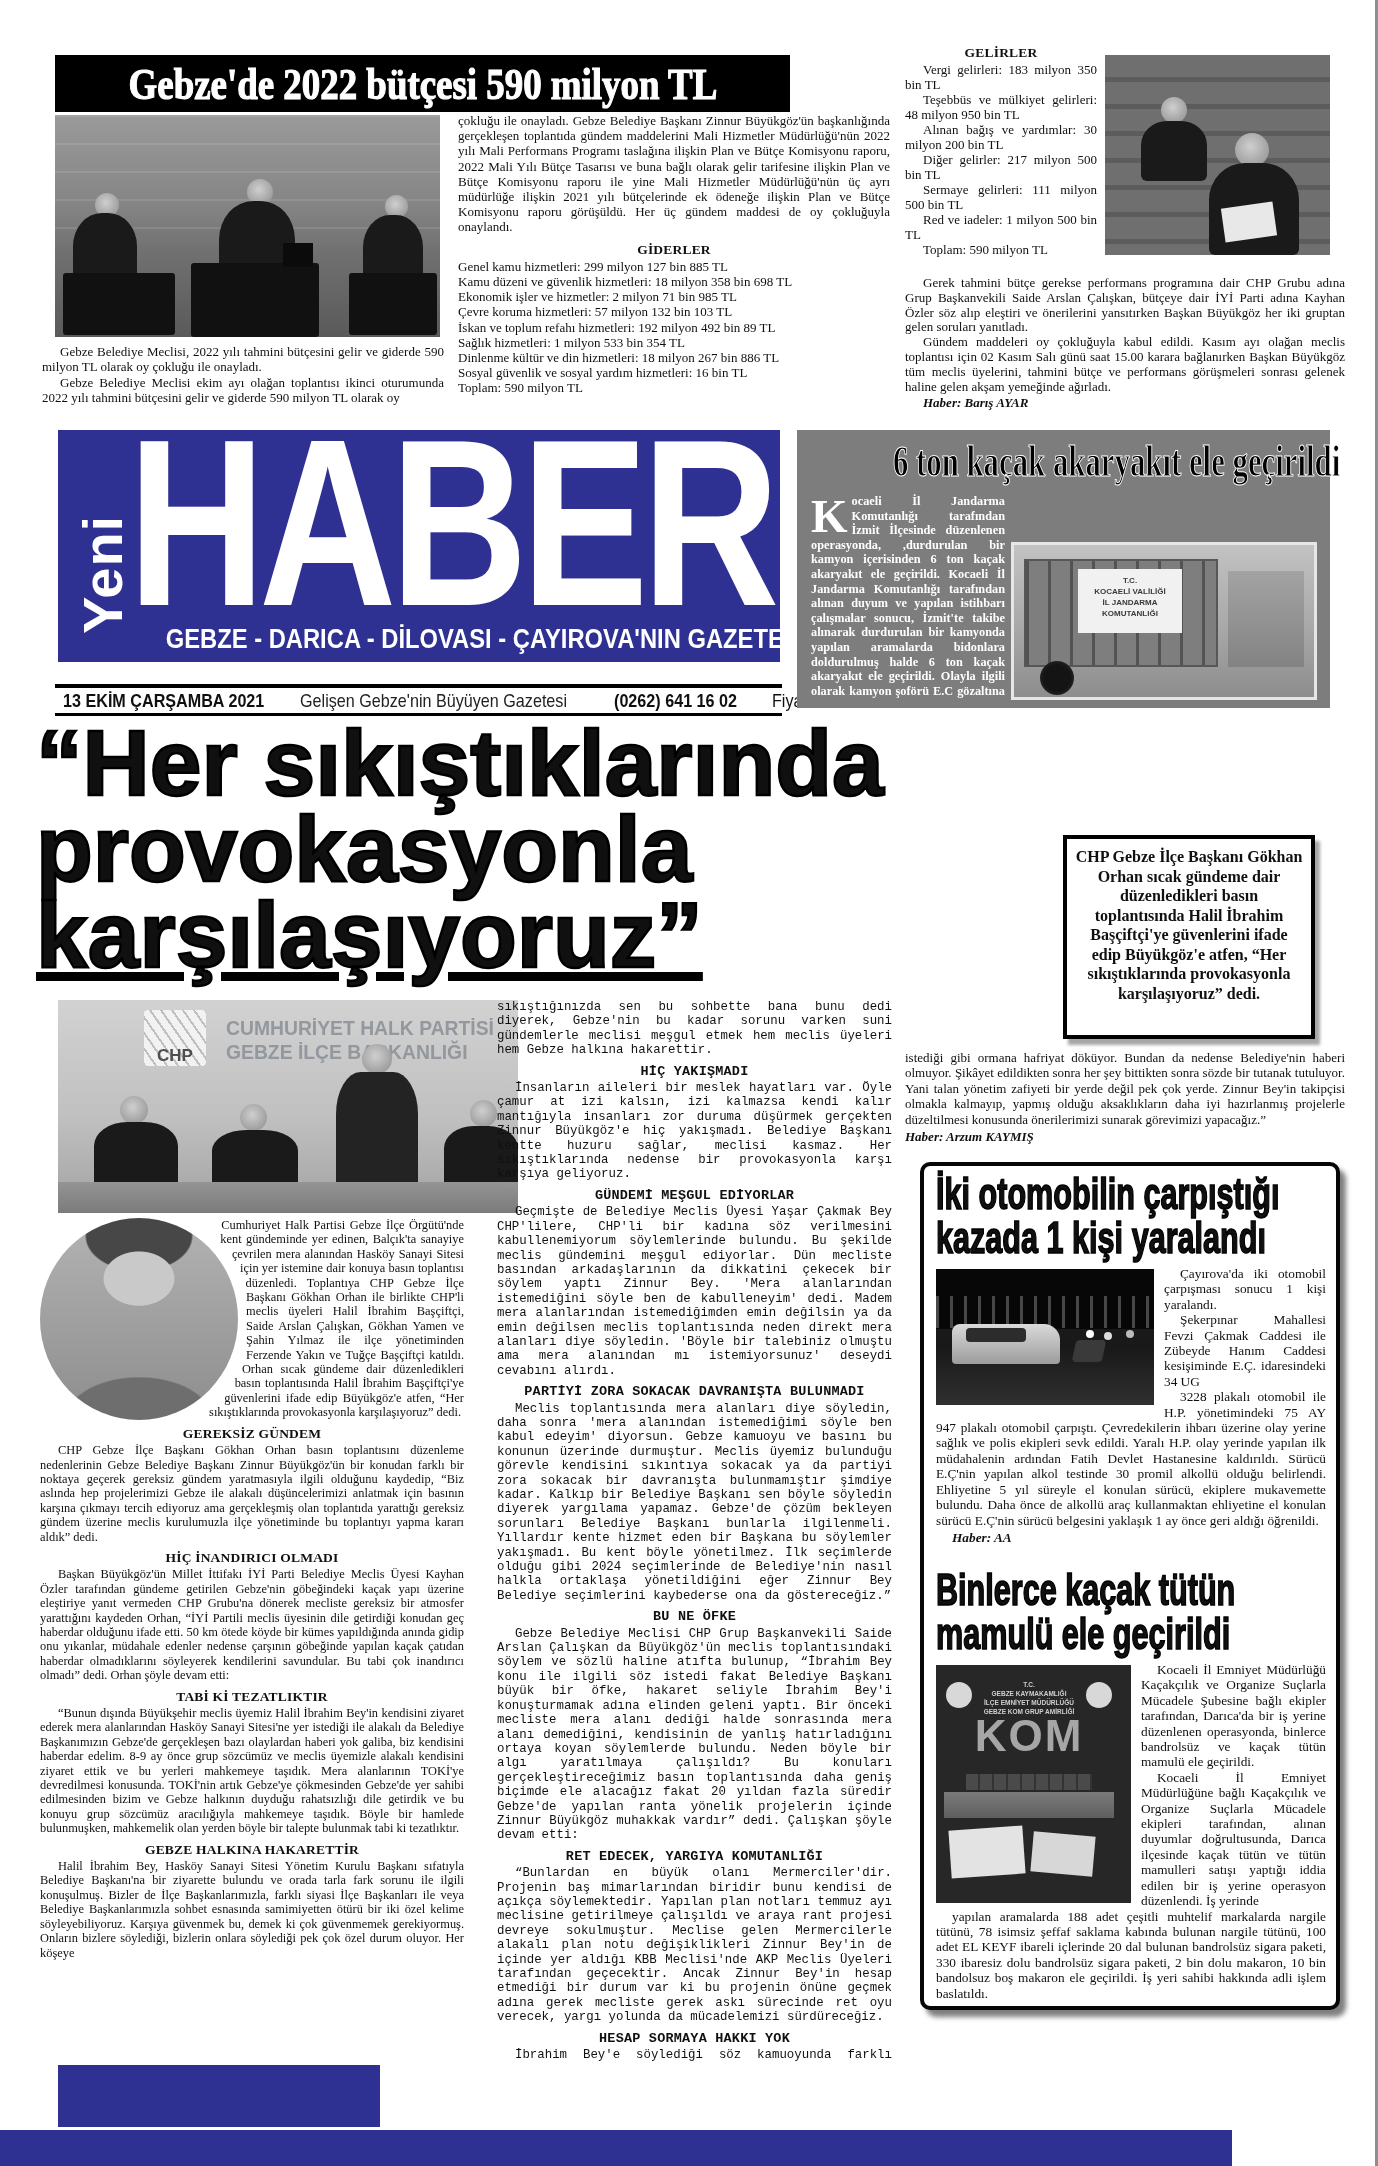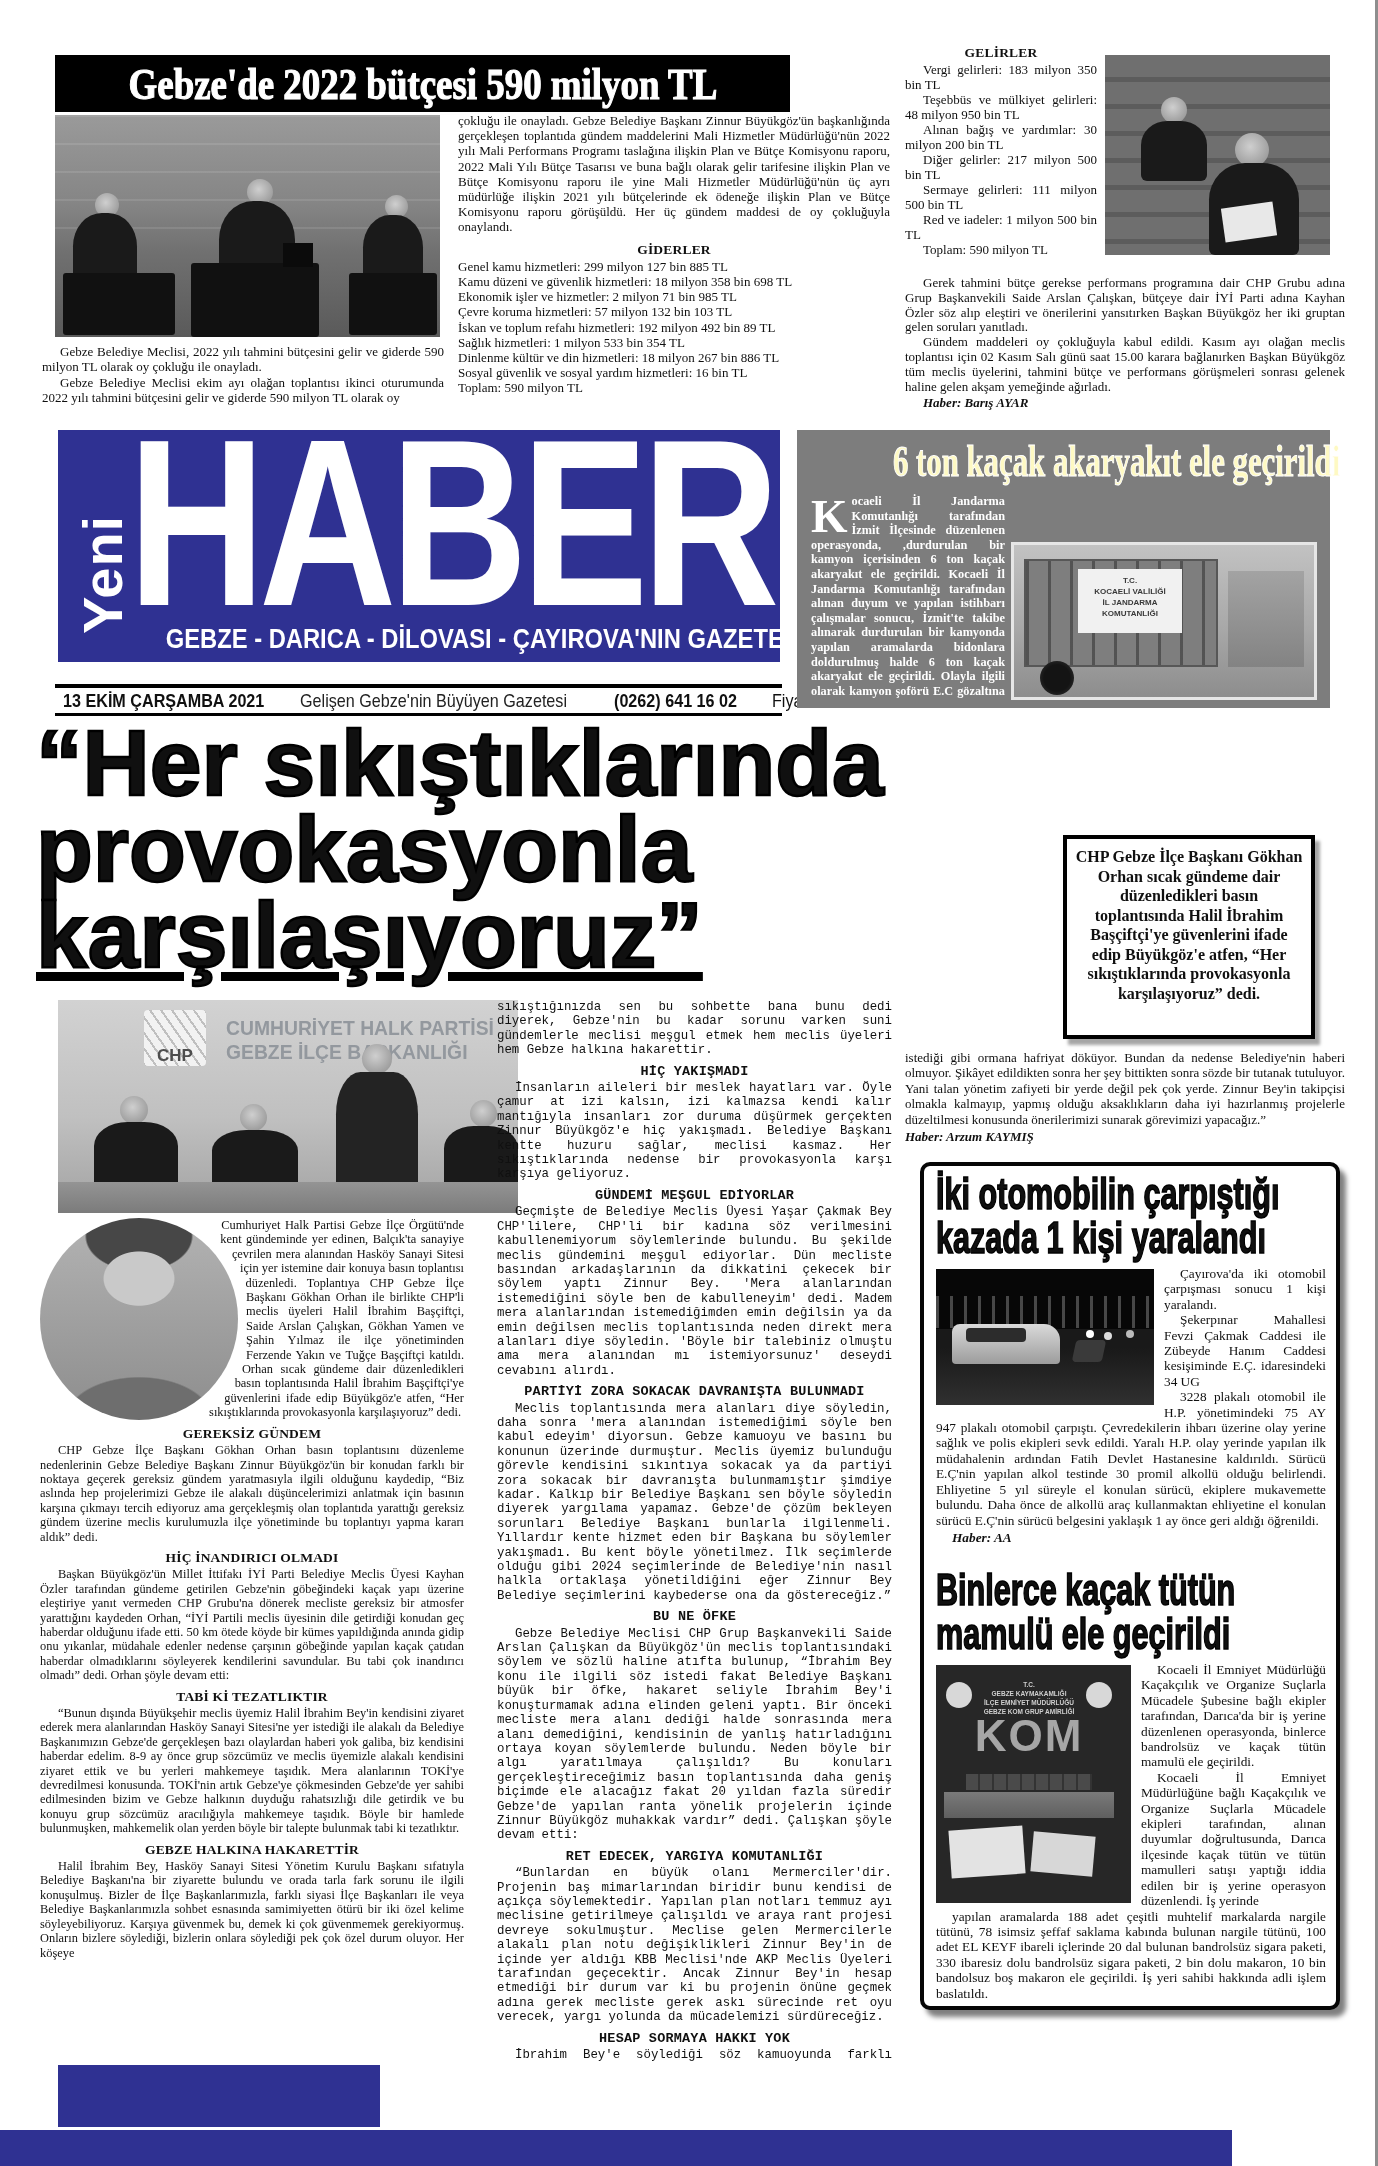--- a/index.html
+++ b/index.html
@@ -27,21 +27,21 @@
               color:#fff;font-weight:bold;font-size:56px;letter-spacing:1px;}
   #brand{position:absolute;left:70px;top:-20px;color:#fff;font-weight:bold;font-size:238px;line-height:226px;
          letter-spacing:-8px;transform:scaleX(.8);transform-origin:left top;white-space:nowrap;}
   #slogan{position:absolute;left:64px;top:194px;width:650px;text-align:center;color:#fff;font-weight:bold;font-size:27px;}
   #slogan .cx{transform:scaleX(.88);transform-origin:center;}
   #dateline{left:55px;top:684px;width:727px;height:32px;border-top:4px solid #000;border-bottom:3px solid #000;
             box-sizing:border-box;display:flex;align-items:center;justify-content:space-between;padding:0 8px;font-size:19px;}
   #dateline .cx{transform:scaleX(.85);}
   
   #fuelbox{left:797px;top:430px;width:533px;height:278px;background:#7d7d7d;}
-  #fuel-head{position:absolute;left:0;top:6px;width:100%;text-align:center;color:#fef9c3;font-weight:bold;font-size:44px;
+  #fuel-head{position:absolute;left:0;top:6px;width:100%;text-align:center;color:#000000;font-weight:bold;font-size:44px;
              -webkit-text-stroke:1px #fff;}
   #fuel-head .cx{transform:scaleX(.7);transform-origin:center;}
   #fuel-body{position:absolute;left:14px;top:64px;width:194px;height:206px;overflow:hidden;color:#fff;
              font-weight:bold;font-size:12.3px;line-height:14.6px;}
   #fuel-drop{float:left;font-size:47px;line-height:40px;padding:2px 4px 0 0;font-weight:bold;}
   #fuel-photo{position:absolute;left:214px;top:112px;width:300px;height:152px;border:3px solid #e6e6e6;
               background:linear-gradient(180deg,#c2c2c2,#a8a8a8 55%,#8d8d8d);}
   
   .mh{font-family:"Liberation Sans",sans-serif;font-weight:bold;font-size:93px;line-height:86px;white-space:nowrap;
       -webkit-text-stroke:2.5px #000;letter-spacing:0;}

